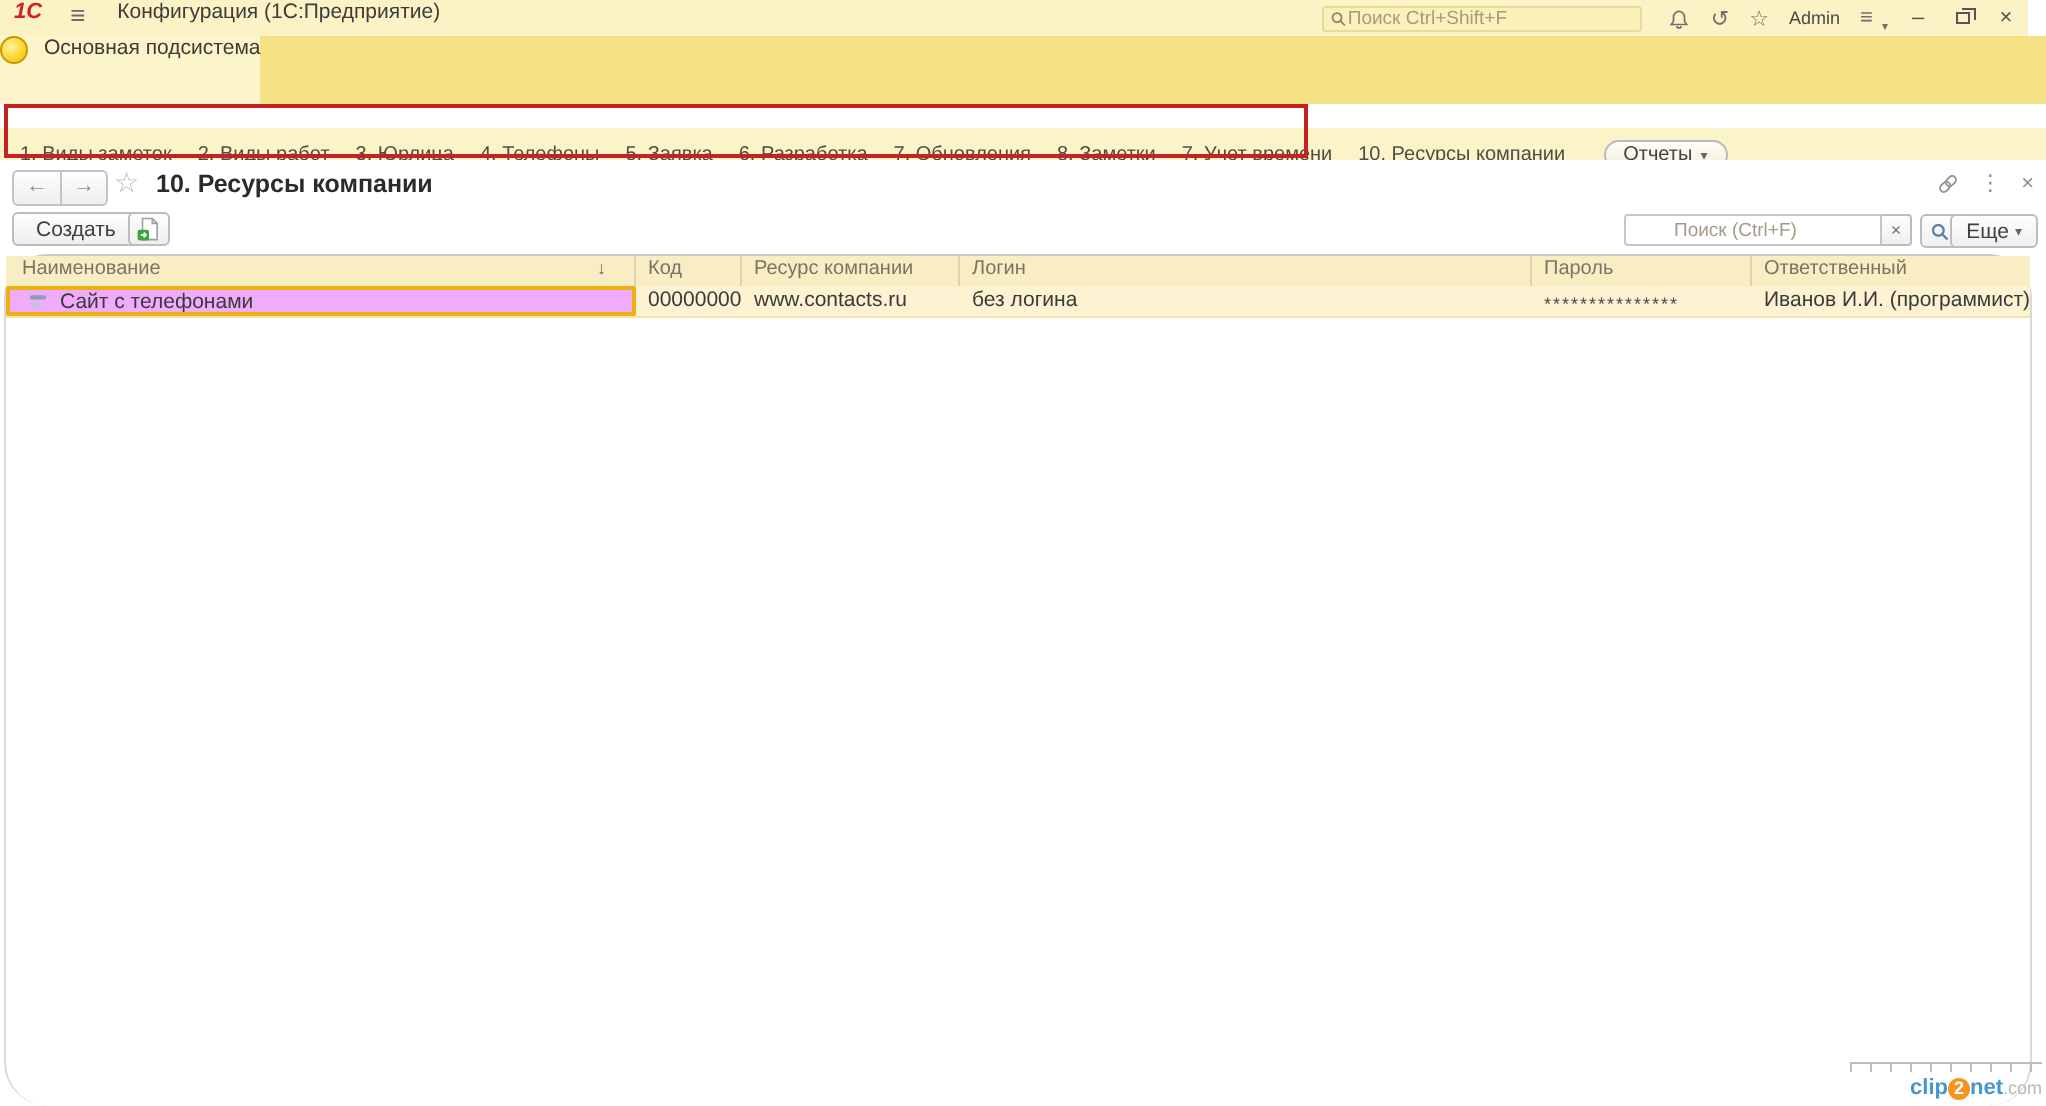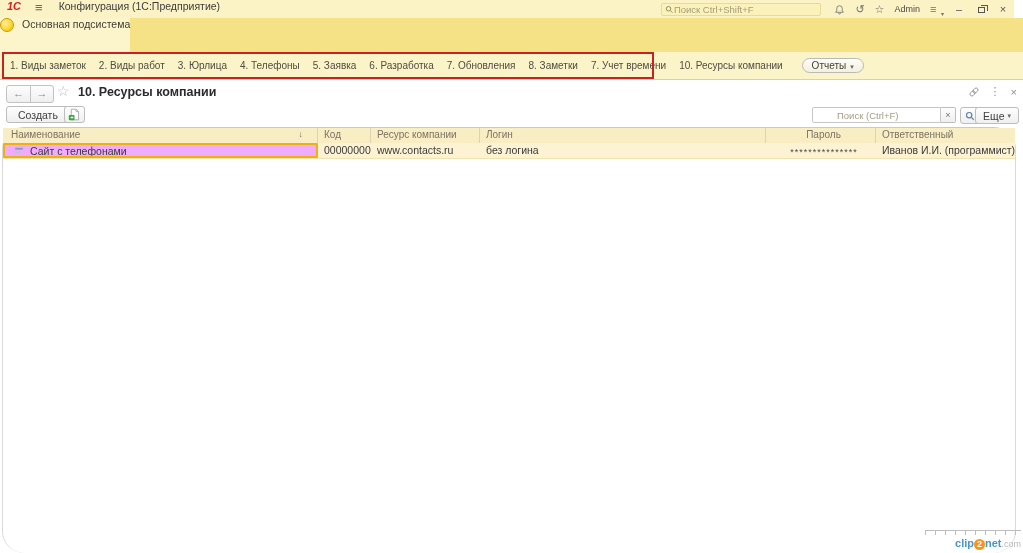--- a/index.html
+++ b/index.html
@@ -31,21 +31,21 @@
   
   .panelrow { position:absolute; left:0; top:18px; width:1023px; height:34px; background:#f5e287; display:flex; }
   .tab-home { display:flex; align-items:center; padding:0 12px 0 8px; cursor:pointer; }
   .tab-home .label { font-size:10.5px; color:#3e3c32; margin-left:7px; }
   .tab-active { display:flex; align-items:flex-start; background:#fcf5cb; padding:0 0; cursor:pointer; }
   .tab-active .label { font-size:10.5px; color:#3e3c32; margin-left:8px; }
   .circle-ico { width:14px; height:14px; border-radius:50%;
     background:radial-gradient(circle at 35% 35%, #fff0a0, #ffd633 55%, #e9b704); border:1px solid #c79b00; }
 
   
-  .menurow { position:absolute; left:0; top:52px; width:1023px; height:28px; background:#fbf4c9;
+  .menurow { position:absolute; left:0; top:64px; width:1023px; height:28px; background:#fbf4c9;
     border-bottom:1px solid #cfcfcf; display:flex; align-items:center; padding-left:10px; }
   .menu-item { font-size:10px; color:#4f4c42; margin-right:13px; white-space:nowrap; cursor:pointer; }
   .reports-btn { font-size:10px; color:#44423a; border:1px solid #b9b9b9; border-radius:8px;
     background:linear-gradient(#fefdf7,#f4f0dc); padding:1px 9px; margin-left:6px; cursor:pointer; white-space:nowrap; }
   .reports-btn .caret { font-size:7px; color:#666; margin-left:4px; }
   .annotation-box { position:absolute; left:2px; top:52px; width:652px; height:27px;
     border:2px solid #c62222; pointer-events:none; z-index:9; }
 
   
   .navrow { position:absolute; left:0; top:80px; width:1023px; height:26px; background:#fff; }
@@ -78,21 +78,21 @@
   
   .list-area { position:absolute; left:2px; top:127px; width:1014px; bottom:0;
     border-left:1px solid #d9d9d9; border-right:1px solid #d9d9d9; border-top:1px solid #c9c9c9; background:#fff;border-radius:22px; }
   .thead { display:flex; height:15px; background:#f8edc3; }
   .th { font-size:10px; color:#7b7466; padding:1px 0 0 6px; border-right:1px solid #ddd3b4;
     white-space:nowrap; overflow:hidden; cursor:pointer; }
   .th:last-child { border-right:none; }
   .th.c0 { display:flex; justify-content:space-between; padding-left:8px; }
   .th.c0 .sort { margin-right:14px; color:#7b7466; font-size:9px; }
   .c0 { width:315px; } .c1 { width:53px; } .c2 { width:109px; } .c3 { width:286px; }
-  .c4 { width:110px;text-align:center; } .c5 { width:139px; }
+  .c4 { width:110px; } .c5 { width:139px; }
   .trow { display:flex; height:16px; background:#fdf3d2; border-bottom:1px solid #f0e3ae; cursor:pointer; }
   .td { font-size:10.5px; color:#3a3a3a; padding:1px 0 0 6px; white-space:nowrap; overflow:hidden; }
   .td.c0 { background:#f0abfc; border:2px solid #edb112; border-radius:1px; display:flex; align-items:center;
     padding:0 0 0 9px; }
   .td.c0 .row-label { margin-left:6px; }
   .td.c4 { letter-spacing:1px; font-size:9px; padding-top:4px; color:#4a4a4a; }
 
   
   .watermark { position:absolute; right:2px; bottom:3px; width:96px;margin-top:46px; }
   .ruler { height:5px; border-top:1px solid #bdbdbd;

